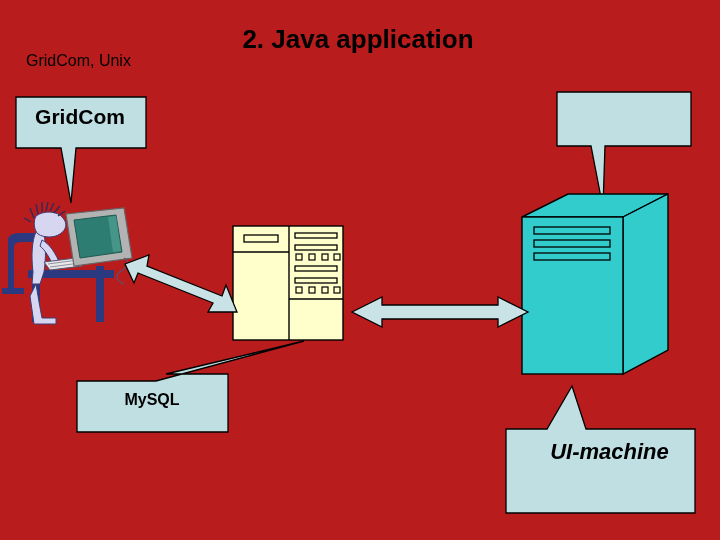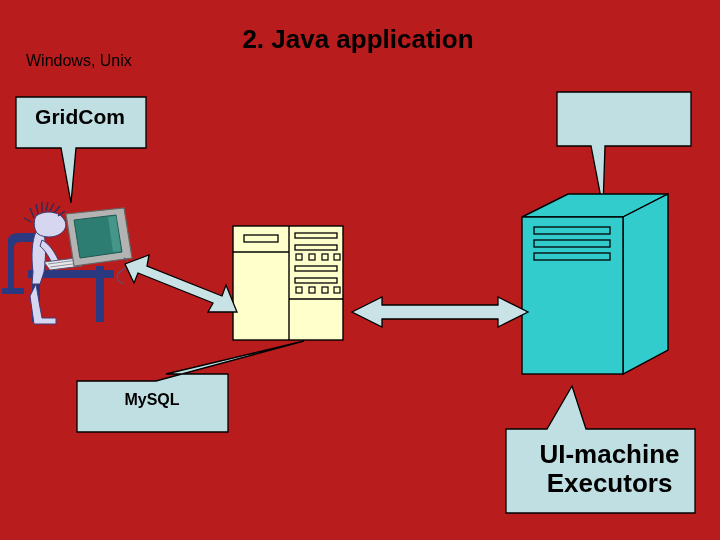--- a/index.html
+++ b/index.html
@@ -71,40 +71,40 @@
 
   #mysql-wrap { left: 76px; top: 340px; width: 230px; height: 105px; }
   #mysql-text {
     left: 0px; top: 51px; width: 152px;
     font-size: 16px; font-weight: bold;
   }
 
   #exec-wrap { left: 505px; top: 385px; width: 195px; height: 130px; }
   #exec-text {
     left: 0px; top: 55px; width: 209px;
-    font-size: 26px; font-weight: bold;
+    font-size: 22px; font-weight: bold; font-style: italic;
   }
 
   
   #person-wrap { left: 0px; top: 196px; width: 140px; height: 132px; }
   #server-mid-wrap { left: 232px; top: 225px; width: 118px; height: 118px; }
   #server-right-wrap { left: 520px; top: 192px; width: 155px; height: 190px; }
   #arrow-diag-wrap { left: 122px; top: 252px; width: 118px; height: 72px; }
   #arrow-horiz-wrap { left: 350px; top: 286px; width: 180px; height: 52px; }
 </style>
 </head>
 <body>
 
 <div id="slide">
 
   <div class="abs" id="title">
     <span id="title-inner">2. Java application</span>
   </div>
 
-  <div class="abs" id="os-label">Windows, Unix</div>
+  <div class="abs" id="os-label">GridCom, Unix</div>
 
   <div class="abs" id="person-wrap">
     <svg class="callout-svg" width="140" height="132" viewBox="0 0 140 132" xmlns="http://www.w3.org/2000/svg">
 
       <path d="M8,50 L8,44 C8,40 12,37 20,37 L38,37 L38,46 L22,46 C16,46 14,48 14,52 L14,92 L24,92 L24,98 L2,98 L2,92 L8,92 Z" fill="#2b3a80" stroke="none"></path>
 
       <rect x="28" y="74" width="86" height="8" fill="#2b3a80"></rect>
       <path d="M32,82 L40,82 L40,126 L32,126 Z" fill="#2b3a80"></path>
       <path d="M96,82 L104,82 L104,126 L96,126 Z" fill="#2b3a80"></path>
 
@@ -222,17 +222,16 @@
     </svg>
     <div class="callout-text" id="mysql-text">MySQL</div>
   </div>
 
   <div class="abs" id="exec-wrap">
     <svg class="callout-svg" width="195" height="130" viewBox="0 0 195 130" xmlns="http://www.w3.org/2000/svg">
       <path d="M1,44 L42,44 L67,1 L81,44 L190,44 L190,128 L1,128 Z" fill="#bfdfe3" stroke="#000000" stroke-width="1.3" stroke-linejoin="miter"></path>
     </svg>
     <div class="callout-text" id="exec-text">
       <div>UI-machine</div>
-      <div>Executors</div>
     </div>
   </div>
 
 </div>
 
 </body></html>

